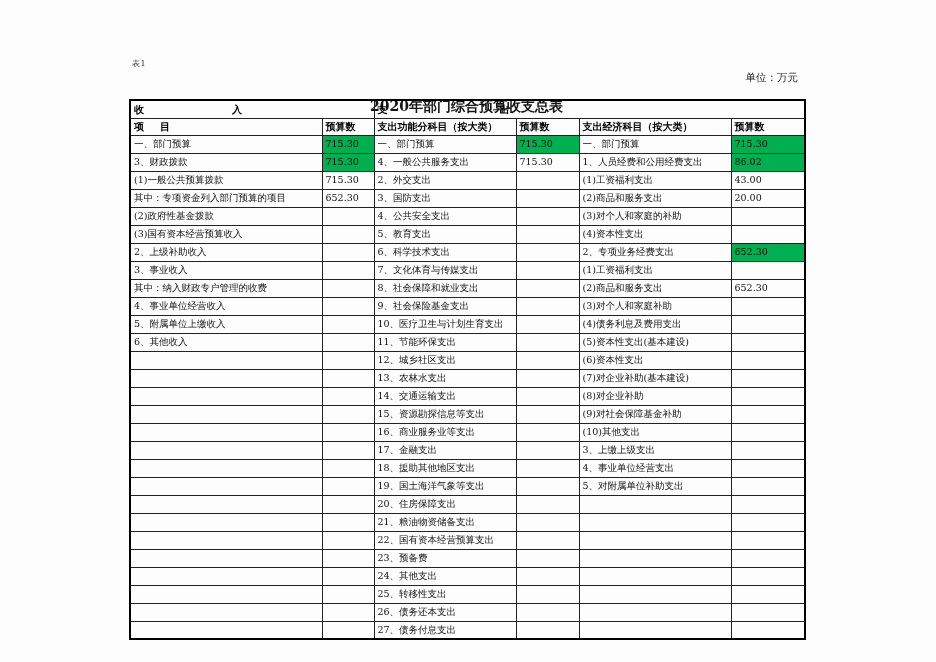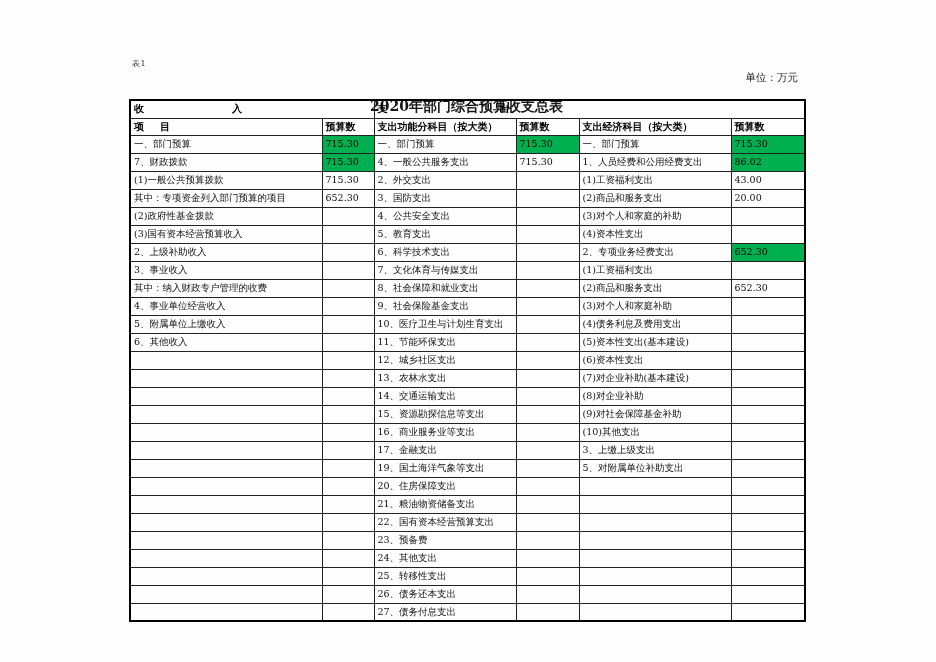--- a/index.html
+++ b/index.html
@@ -27,21 +27,21 @@
     border:2px solid #000;
   }
   table.budget th, table.budget td {
     border:1px solid #222;
     padding:0 1px 0 3px;
     font-size:9.5px; line-height:1.1;
     text-align:left; vertical-align:middle;
     white-space:nowrap; overflow:hidden;
   }
   table.budget thead th { font-weight:bold; font-size:10px; color:#000; }
-  thead tr.h1 { height:18px;font-family:Liberation Mono, monospace; }
+  thead tr.h1 { height:18px; }
   thead tr.h2 { height:17px; }
   tbody tr { height:18px; }
   
   .ls-in   { letter-spacing:88px; }
   .ls-out  { letter-spacing:112px;text-align:center; }
   .ls-item { letter-spacing:16px; }
   
   td.i0 { padding-left:3px; }
   td.i1 { padding-left:11px; }
   td.i2 { padding-left:17px; }
@@ -83,21 +83,21 @@
     <tbody id="tbody">
         <tr>
           <td class="i0">一、部门预算</td>
           <td class="i0 g">715.30</td>
           <td class="i0">一、部门预算</td>
           <td class="i0 g">715.30</td>
           <td class="i0">一、部门预算</td>
           <td class="i0 g">715.30</td>
         </tr>
         <tr>
-          <td class="i1">7、财政拨款</td>
+          <td class="i1">3、财政拨款</td>
           <td class="i0 g">715.30</td>
           <td class="i1">4、一般公共服务支出</td>
           <td class="i0">715.30</td>
           <td class="i1">1、人员经费和公用经费支出</td>
           <td class="i0 g">86.02</td>
         </tr>
         <tr>
           <td class="i2">(1)一般公共预算拨款</td>
           <td class="i0">715.30</td>
           <td class="i1">2、外交支出</td>
@@ -221,20 +221,28 @@
           <td class="i0"></td>
           <td class="i0"></td>
           <td class="i1">17、金融支出</td>
           <td class="i0"></td>
           <td class="i1">3、上缴上级支出</td>
           <td class="i0"></td>
         </tr>
         <tr>
           <td class="i0"></td>
           <td class="i0"></td>
+          <td class="i1">18、援助其他地区支出</td>
+          <td class="i0"></td>
+          <td class="i1">4、事业单位经营支出</td>
+          <td class="i0"></td>
+        </tr>
+        <tr>
+          <td class="i0"></td>
+          <td class="i0"></td>
           <td class="i1">19、国土海洋气象等支出</td>
           <td class="i0"></td>
           <td class="i1">5、对附属单位补助支出</td>
           <td class="i0"></td>
         </tr>
         <tr>
           <td class="i0"></td>
           <td class="i0"></td>
           <td class="i1">20、住房保障支出</td>
           <td class="i0"></td>

